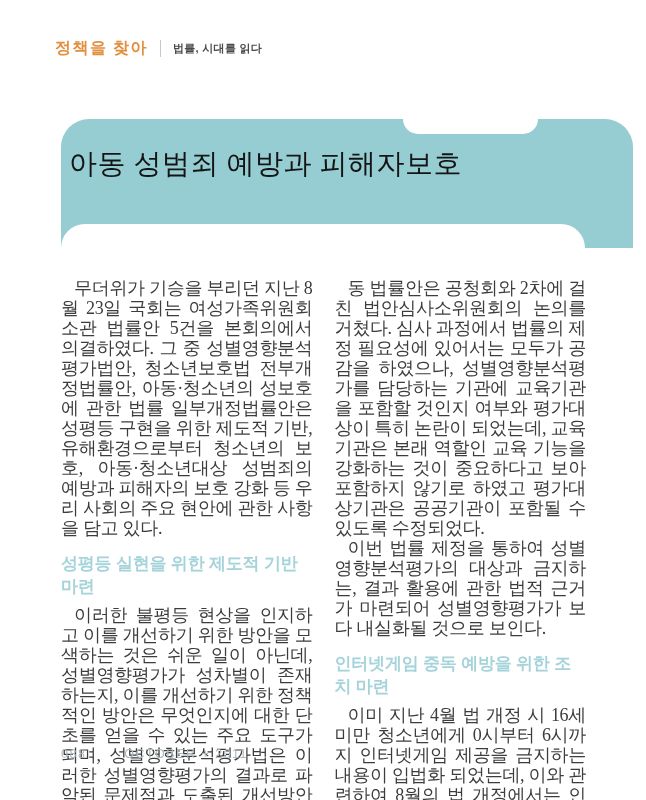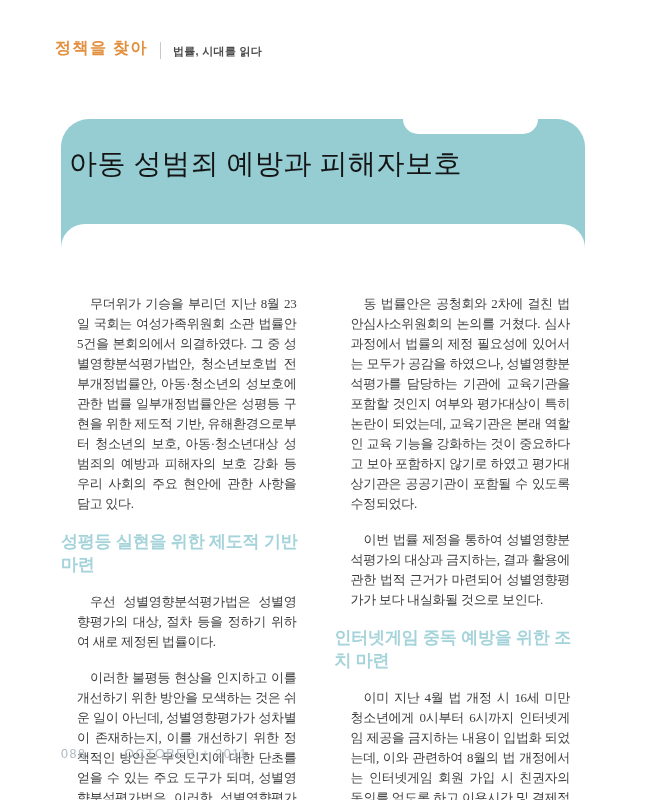--- a/index.html
+++ b/index.html
@@ -1,47 +1,47 @@
 <!DOCTYPE html>
 <html><head>
 <meta charset="utf-8">
 <style>
   html,body{margin:0;padding:0;background:#ffffff;}
   .page{
     position:relative;width:646px;height:800px;background:#ffffff;
     overflow:hidden;font-family:"Liberation Serif",serif;
   }
   
-  .kicker-row{position:absolute;left:55px;top:38px;display:flex;align-items:flex-end;gap:12px;}
+  .kicker-row{position:absolute;left:55px;top:38px;display:flex;align-items:center;gap:12px;}
   .kicker{color:#e28f3e;font-size:16px;font-weight:bold;letter-spacing:1.5px;font-family:"Liberation Serif",serif;}
   .kicker-divider{width:1px;height:17px;background:#c9c9c9;}
   .subtitle{color:#4b4b4b;font-size:11px;font-weight:bold;letter-spacing:0.3px;font-family:"Liberation Sans",sans-serif;}
   
   .banner{
     position:absolute;left:61px;top:119px;width:524px;height:129px;
-    background:#95cdd3;border-radius:28px 28px 0 0;
+    background:#95cdd3;border-radius:28px 28px 0 0;padding-left:48px;
   }
   .banner-notch{
     position:absolute;left:342px;top:0;width:135px;height:15px;
     background:#ffffff;border-radius:0 0 16px 16px;
   }
   .banner-title{
     position:absolute;left:8px;top:26px;margin:0;
     font-size:28px;font-weight:normal;color:#141414;letter-spacing:0.5px;
     font-family:"Liberation Serif",serif;white-space:nowrap;
   }
   .banner-bottom-curve{
     position:absolute;left:0;top:105px;width:524px;height:24px;
     background:#ffffff;border-radius:26px 26px 0 0;
   }
   
   .columns{position:absolute;left:61px;top:278px;width:525px;display:flex;gap:22px;}
   .col{flex:1;min-width:0;}
   .body-p{
-    margin:16px;font-size:13px;line-height:20px;color:#3c3c3c;
+    margin:0;font-size:18px;line-height:20px;color:#3c3c3c;
     text-align:justify;word-break:break-all;letter-spacing:-0.3px;
     text-indent:13px;
   }
   .sec-heading{
     margin:14px 0 7px 0;font-size:17px;font-weight:bold;color:#a5d3da;
     font-family:"Liberation Sans",sans-serif;letter-spacing:-0.2px;
   }
   
   .page-footer{
     position:absolute;left:61px;top:747px;display:flex;gap:38px;align-items:baseline;
@@ -63,21 +63,20 @@
   <div class="banner">
     <div class="banner-notch"></div>
     <h1 class="banner-title">아동 성범죄 예방과 피해자보호</h1>
     <div class="banner-bottom-curve"></div>
   </div>
 
   <main class="columns">
     <section class="col">
       <p class="body-p">무더위가 기승을 부리던 지난 8월 23일 국회는 여성가족위원회 소관 법률안 5건을 본회의에서 의결하였다. 그 중 성별영향분석평가법안, 청소년보호법 전부개정법률안, 아동·청소년의 성보호에 관한 법률 일부개정법률안은 성평등 구현을 위한 제도적 기반, 유해환경으로부터 청소년의 보호, 아동·청소년대상 성범죄의 예방과 피해자의 보호 강화 등 우리 사회의 주요 현안에 관한 사항을 담고 있다.</p>
       <h2 class="sec-heading">성평등 실현을 위한 제도적 기반 마련</h2>
-      <p class="body-p">우선 성별영향분석평가법은 성별영향평가의 대상, 절차 등을 정하기 위하여 새로 제정된 법률이다.</p>
       <p class="body-p">이러한 불평등 현상을 인지하고 이를 개선하기 위한 방안을 모색하는 것은 쉬운 일이 아닌데, 성별영향평가가 성차별이 존재하는지, 이를 개선하기 위한 정책적인 방안은 무엇인지에 대한 단초를 얻을 수 있는 주요 도구가 되며, 성별영향분석평가법은 이러한 성별영향평가의 결과로 파악된 문제점과 도출된 개선방안 등이 실제의 정책 수립이나 집행 과정에 반영될 수 있도록 하기 위하여 제정된 것이다.</p>
     </section>
 
     <section class="col">
       <p class="body-p">동 법률안은 공청회와 2차에 걸친 법안심사소위원회의 논의를 거쳤다. 심사 과정에서 법률의 제정 필요성에 있어서는 모두가 공감을 하였으나, 성별영향분석평가를 담당하는 기관에 교육기관을 포함할 것인지 여부와 평가대상이 특히 논란이 되었는데, 교육기관은 본래 역할인 교육 기능을 강화하는 것이 중요하다고 보아 포함하지 않기로 하였고 평가대상기관은 공공기관이 포함될 수 있도록 수정되었다.</p>
       <p class="body-p">이번 법률 제정을 통하여 성별영향분석평가의 대상과 금지하는, 결과 활용에 관한 법적 근거가 마련되어 성별영향평가가 보다 내실화될 것으로 보인다.</p>
       <h2 class="sec-heading">인터넷게임 중독 예방을 위한 조치 마련</h2>
       <p class="body-p">이미 지난 4월 법 개정 시 16세 미만 청소년에게 0시부터 6시까지 인터넷게임 제공을 금지하는 내용이 입법화 되었는데, 이와 관련하여 8월의 법 개정에서는 인터넷게임 회원 가입 시 친권자의 동의를 얻도록 하고 이용시간 및 결제정보 등 게임 이용 정보를 고지하도록 하는 등 인터넷게임 중독 예방을 위한 규제 조치들이 추가되었다. 심야시간대 인터넷게임 제공 제한에 대해서는 실효성 여부에 대한</p>
     </section>
   </main>

